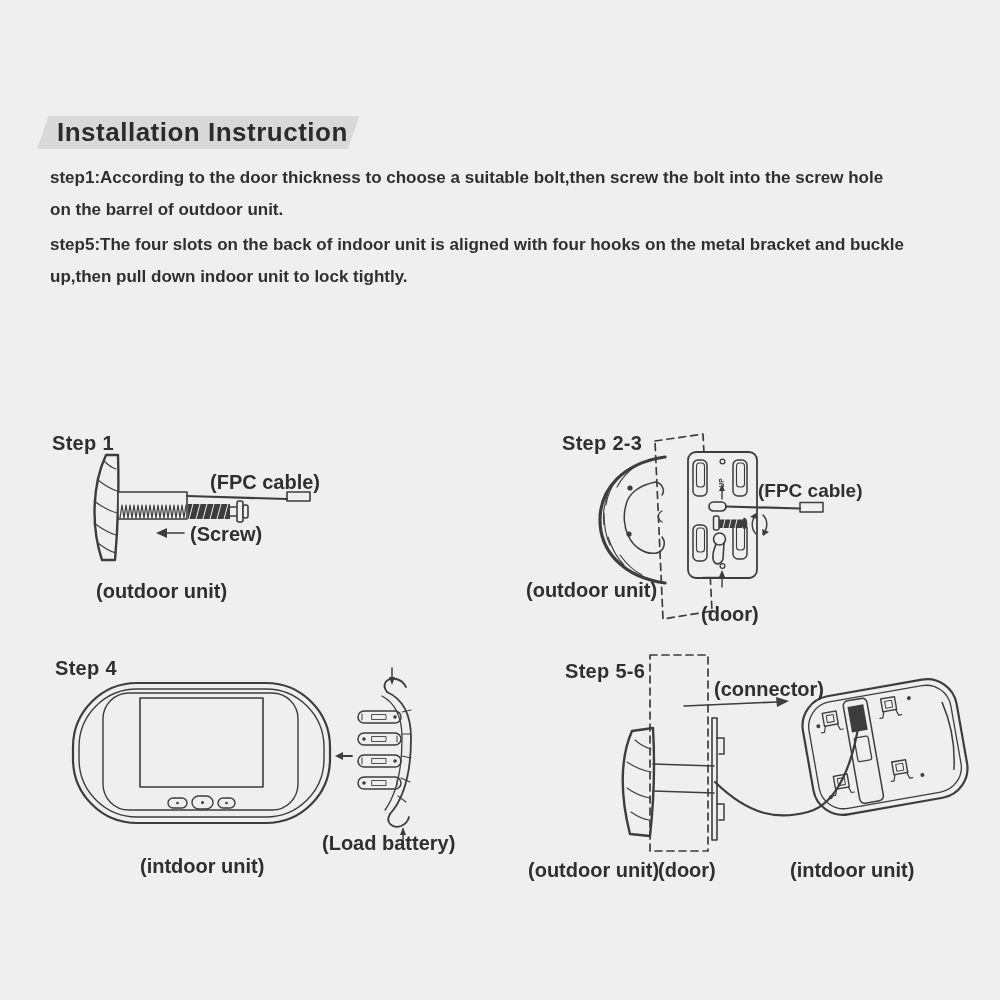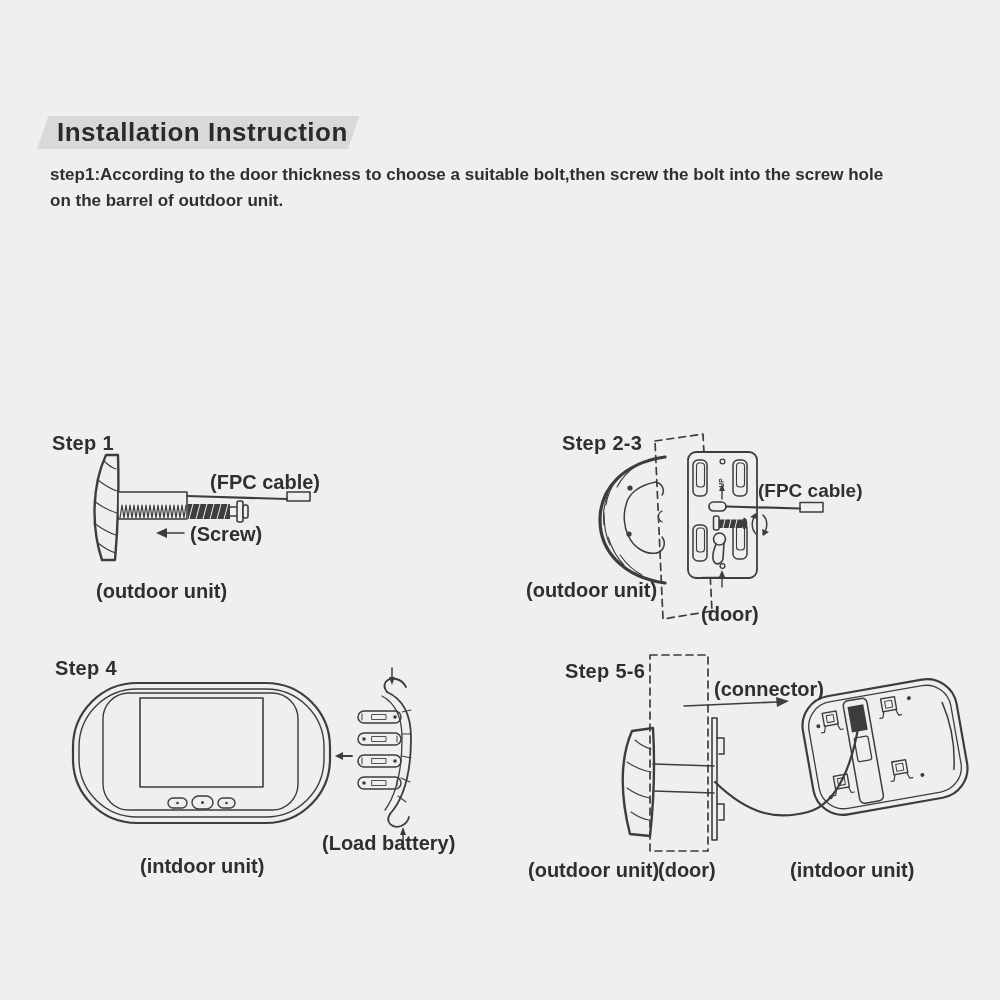--- a/index.html
+++ b/index.html
@@ -3,21 +3,21 @@
 <meta charset="utf-8">
 <style>
   html,body{margin:0;padding:0;background:#efefef;}
   .canvas{position:relative;width:1000px;height:1000px;background:#efefef;overflow:hidden;
           font-family:"Liberation Sans",sans-serif;}
   .title-band{position:absolute;left:37px;top:116px;width:311px;height:33px;background:#d9d9d9;
               transform:skewX(-19deg);transform-origin:0 100%;}
   .title-text{position:absolute;left:57px;top:117px;font-size:26px;font-weight:bold;
               color:#2b2b2b;letter-spacing:.5px;text-align:center;}
   .instructions{position:absolute;left:50px;top:162px;width:915px;color:#2f2f2f;
-                font-size:17px;font-weight:bold;line-height:26px;}
+                font-size:17px;font-weight:bold;line-height:32px;}
   .instructions p{margin:0 0 3px 0;white-space:pre-line;}
   svg.diagram{position:absolute;overflow:visible;}
   svg *{stroke:#3d3d3d;fill:none;stroke-linecap:round;stroke-linejoin:round;}
   svg text{stroke:none;fill:#2f2f2f;font-family:"Liberation Sans",sans-serif;font-weight:bold;}
   svg .fill{fill:#3d3d3d;stroke:none;}
   svg .bg{fill:#efefef;}
   svg .wt{stroke:#efefef;}
   svg .dash{stroke-dasharray:7 5;}
   svg .t20{font-size:20px;}
   svg .t19{font-size:19px;}
@@ -28,20 +28,22 @@
 <body>
 
 <div class="canvas">
 
   <div class="title-band"></div>
   <div class="title-text">Installation Instruction</div>
 
   <div class="instructions">
     <p>step1:According to the door thickness to choose a suitable bolt,then screw the bolt into the screw hole
 on the barrel of outdoor unit.</p>
+    <p>step5:The four slots on the back of indoor unit is aligned with four hooks on the metal bracket and buckle
+up,then pull down indoor unit to lock tightly.</p>
   </div>
 
   <svg class="diagram" style="left:40px;top:425px" width="300" height="180" viewBox="0 0 300 180">
     <text x="12" y="25" class="tstep">Step 1</text>
 
     <g>
       <path d="M78,30 L66,30 C52,60 51,102 62,135 L75,135 C78,101 79,64 78,30 Z" stroke-width="2.4"></path>
       <path d="M64,36 Q70,42 76,44" stroke-width="1.1"></path>
       <path d="M58,55 Q68,63 77,66" stroke-width="1.1"></path>
       <path d="M54,76 Q66,85 77,88" stroke-width="1.1"></path>

